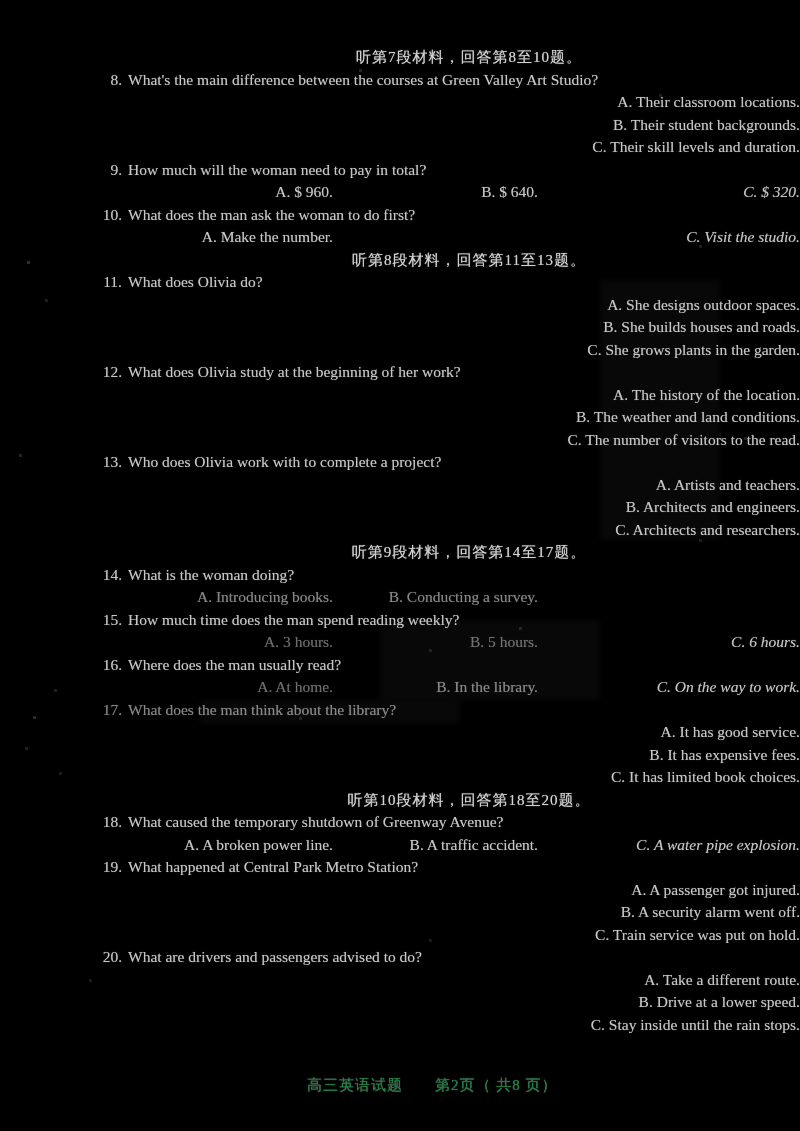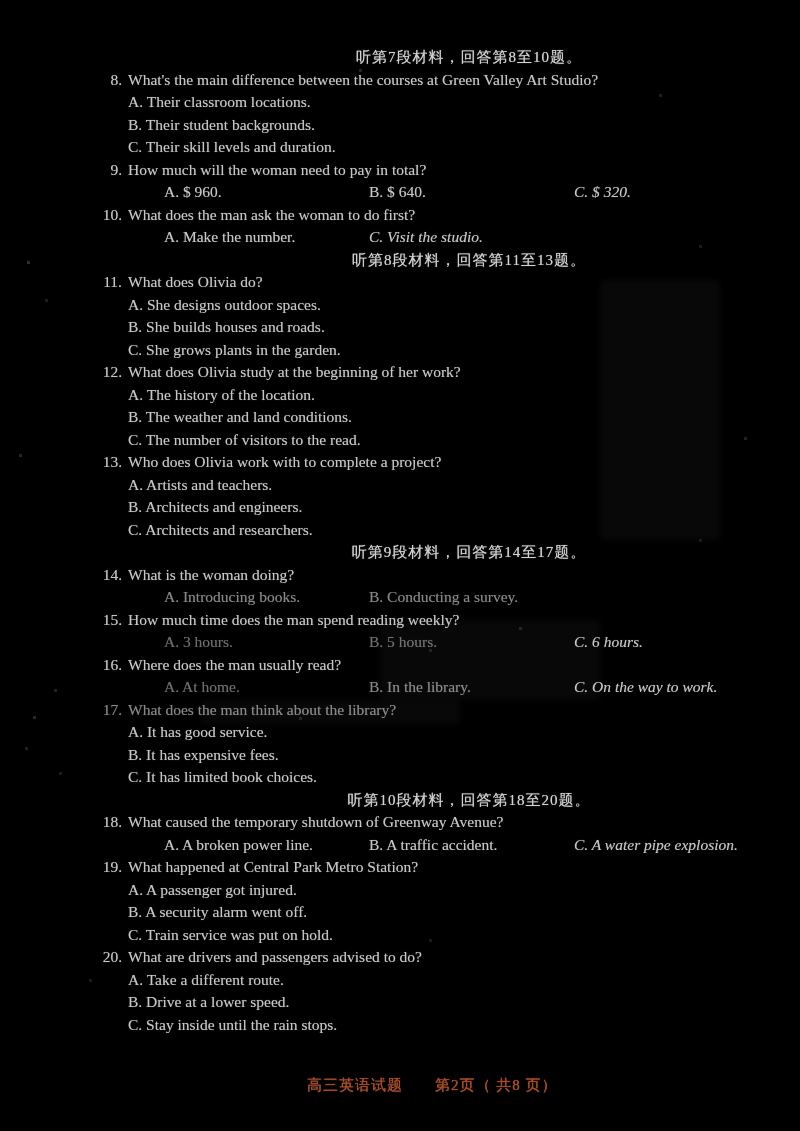--- a/index.html
+++ b/index.html
@@ -28,31 +28,31 @@
     font-size:15px;
     letter-spacing:1px;
     color:#d2d2d2;
     text-shadow:0 0 1px rgba(255,255,255,.6);
     text-align:center;
   }
   .q-line{padding-left:98px;}
   .q-num{
     display:inline-block;width:24px;text-align:right;margin-right:6px;
   }
-  .opt-line{padding-left:128px;}
+  .opt-line{padding-left:128px;text-align:right;}
   .opt-row{display:flex;}
-  .col-a{width:205px;flex:0 0 205px;margin-left:36px;}
+  .col-a{width:205px;flex:0 0 205px;}
   .col-b{width:205px;flex:0 0 205px;}
   .col-c{flex:1;font-style:italic;}
   .faded{opacity:.68;filter:blur(.4px);}
   .faded2{opacity:.55;filter:blur(.5px);}
   .footer{
     position:absolute;top:1076px;left:0;width:800px;
     display:flex;gap:32px;padding-left:307px;box-sizing:border-box;
-    font-size:15px;letter-spacing:1px;color:#c2410c;
+    font-size:15px;letter-spacing:1px;color:#15803d;
     text-shadow:0 0 1px rgba(255,255,255,.5);
   }
   
   .smudge{position:absolute;background:#9a9a9a;opacity:.05;filter:blur(3px);border-radius:4px;}
   .specks{position:absolute;top:0;left:0;width:1px;height:1px;background:transparent;
     box-shadow:
       28px 262px 0 1px rgba(200,200,200,.22),
       46px 300px 0 1px rgba(200,200,200,.14),
       20px 455px 0 1px rgba(200,200,200,.18),
       55px 690px 0 1px rgba(200,200,200,.16),

